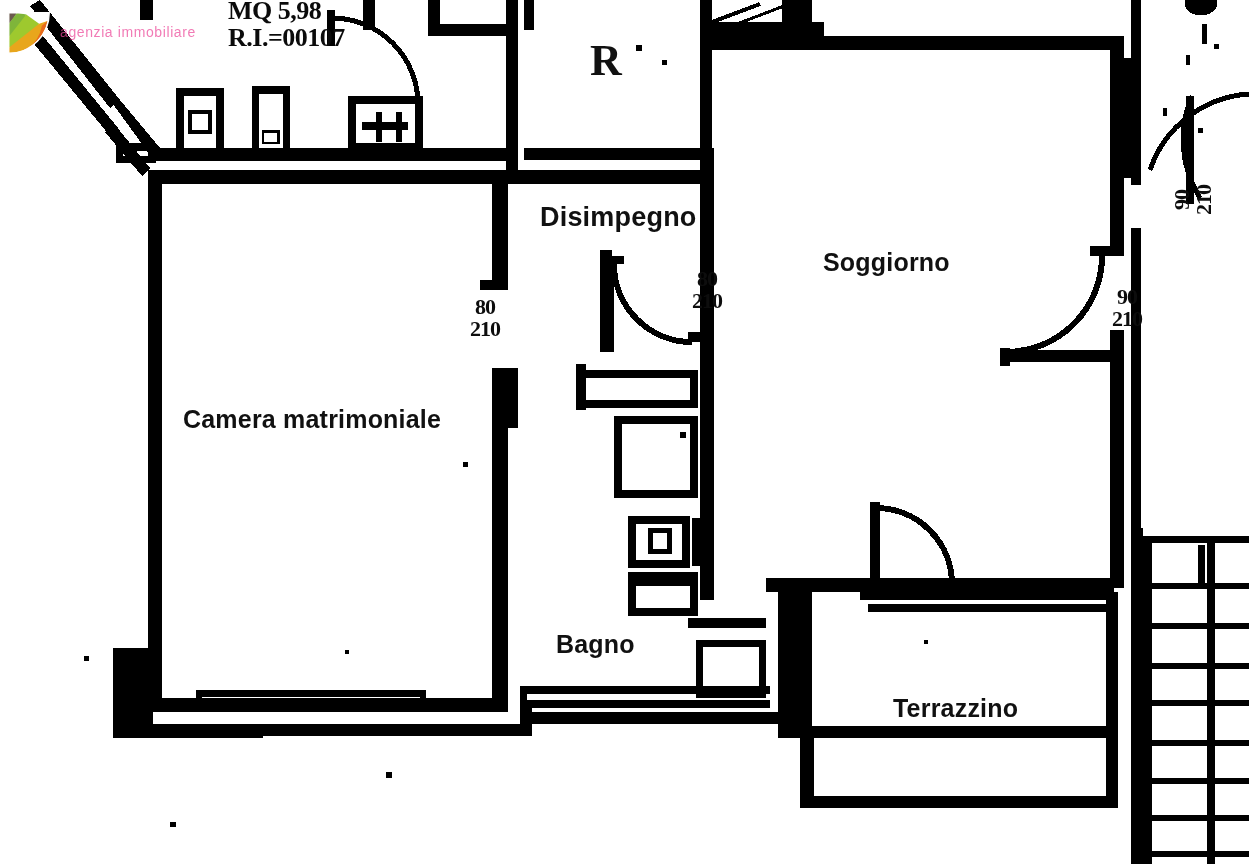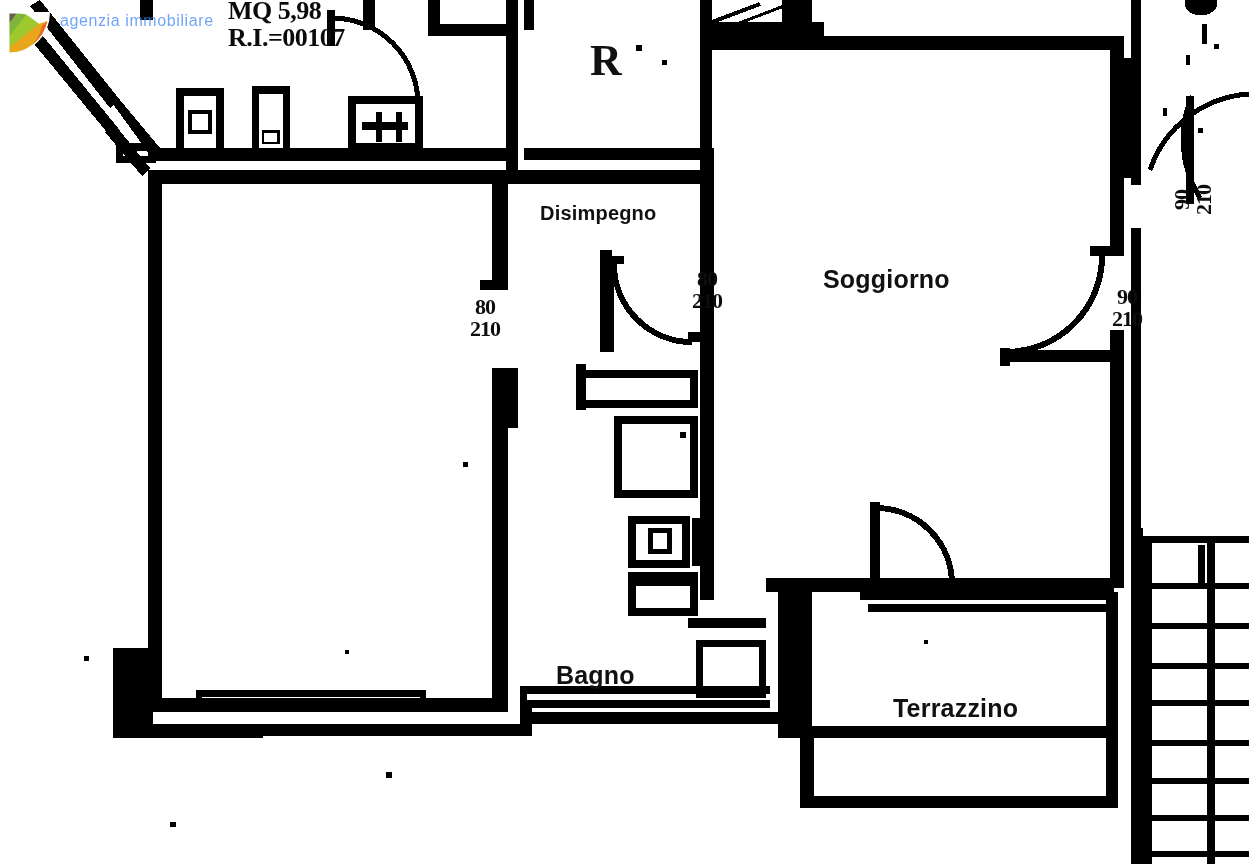--- a/index.html
+++ b/index.html
@@ -4,40 +4,40 @@
 <style>
   html,body{margin:0;padding:0;background:#fff;}
   body{width:1249px;height:864px;overflow:hidden;font-family:"Liberation Sans",sans-serif;}
   #stage{position:relative;width:1249px;height:864px;background:#ffffff;overflow:hidden;}
   #plan{position:absolute;left:0;top:0;width:1249px;height:864px;}
 
   
   .rlabel{position:absolute;font-family:"Liberation Sans",sans-serif;font-weight:bold;color:#111;
           white-space:nowrap;letter-spacing:.2px;}
   .rlabel.big{font-size:25px;}
-  .rlabel.med{font-size:20px;text-align:center;}
+  .rlabel.med{font-size:27px;text-align:center;}
 
   
   .dim{position:absolute;font-family:"Liberation Serif",serif;font-weight:bold;color:#0d0d0d;
        text-align:center;line-height:1.0;font-size:22px;letter-spacing:-1px;}
   .dim .top{display:block;}
   .dim .bot{display:block;}
   .dim.rot{transform:rotate(-90deg);transform-origin:center center;}
 
   
   .areanote{position:absolute;font-family:"Liberation Serif",serif;font-weight:bold;
             color:#0b0b0b;font-size:26px;line-height:1.02;letter-spacing:-.5px;white-space:nowrap;}
 
   .rmark{position:absolute;font-family:"Liberation Serif",serif;font-weight:bold;font-size:44px;color:#111;}
 
   
   #logo{position:absolute;left:2px;top:4px;width:215px;height:55px;}
   #fan{position:absolute;left:4px;top:6px;width:46px;height:46px;}
   .wm{position:absolute;font-family:"Liberation Serif",serif;color:#2a2a2a;opacity:.72;white-space:nowrap;}
-  #wm-sub{left:58px;top:8px;font-family:"Liberation Sans",sans-serif;font-size:16px;letter-spacing:.6px;color:#3b82f6;}
+  #wm-sub{left:58px;top:20px;font-family:"Liberation Sans",sans-serif;font-size:14px;letter-spacing:.6px;color:#ec4899;}
   #wm-main{left:55px;top:18px;font-size:29px;letter-spacing:1.2px;color:#3a3a3a;}
 </style>
 </head>
 <body>
 
 <div id="stage">
 
   <svg id="plan" viewBox="0 0 1249 864" xmlns="http://www.w3.org/2000/svg" shape-rendering="crispEdges">
 
     <rect x="0" y="0" width="1249" height="864" fill="#ffffff"></rect>
@@ -215,23 +215,24 @@
     </g>
   </svg>
 
   <div class="areanote" style="left:228px;top:-2px;">
     <span>MQ 5,98</span><br>
     <span>R.I.=00107</span>
   </div>
 
   <div class="rmark" style="left:590px;top:35px;">R</div>
 
+  <div class="rlabel big" style="left:183px;top:405px;">Camera matrimoniale</div>
   <div class="rlabel med" style="left:540px;top:202px;">Disimpegno</div>
-  <div class="rlabel big" style="left:823px;top:265px;">Soggiorno</div>
-  <div class="rlabel big" style="left:556px;top:630px;margin-top:31px;">Bagno</div>
+  <div class="rlabel big" style="left:823px;top:248px;">Soggiorno</div>
+  <div class="rlabel big" style="left:556px;top:630px;">Bagno</div>
   <div class="rlabel big" style="left:893px;top:694px;text-align:right;">Terrazzino</div>
 
   <div class="dim" style="left:470px;top:296px;">
     <span class="top">80</span>
     <span class="bot">210</span>
   </div>
   <div class="dim" style="left:692px;top:268px;">
     <span class="top">80</span>
     <span class="bot">210</span>
   </div>

